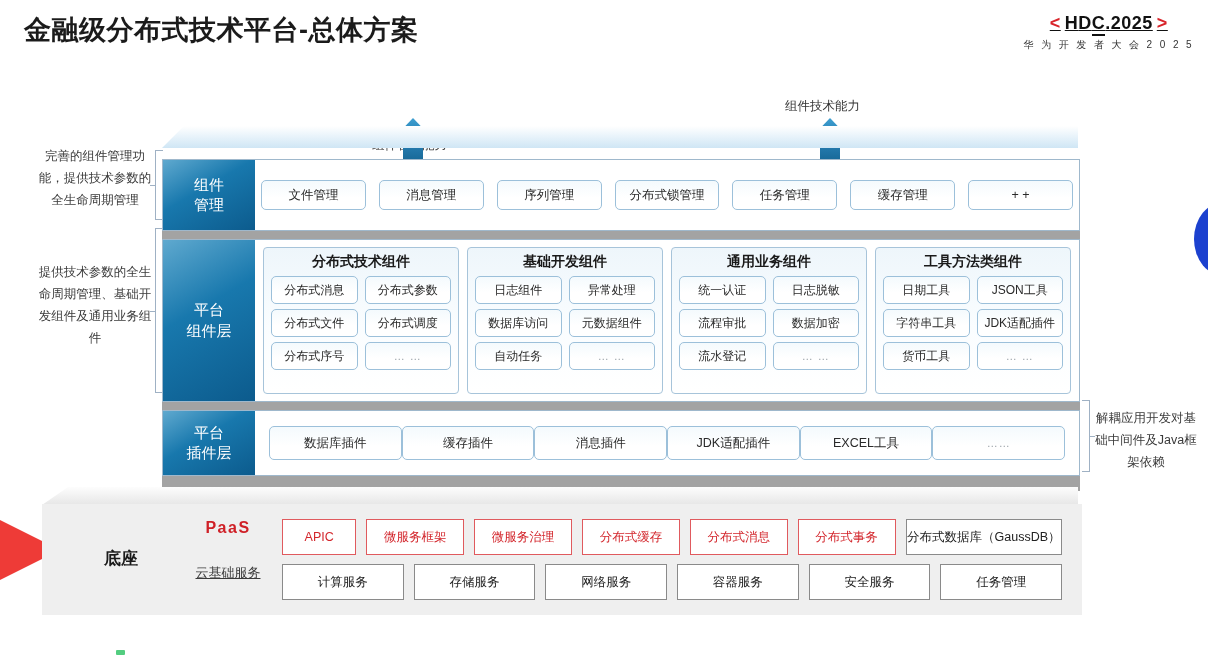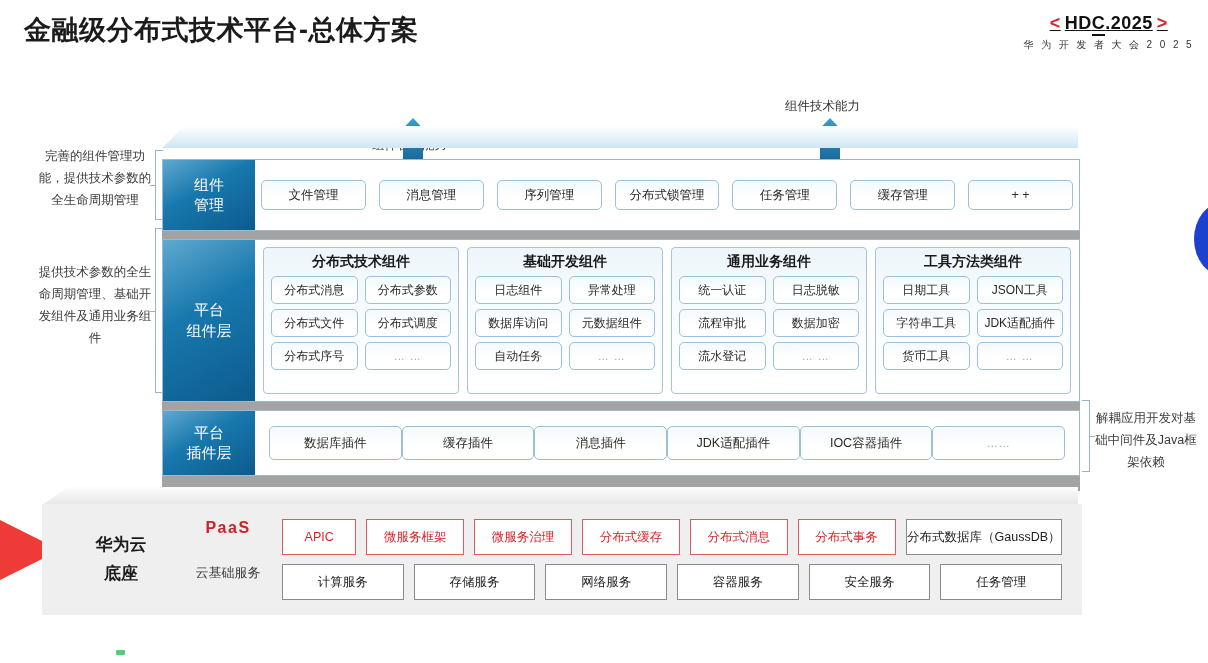--- a/index.html
+++ b/index.html
@@ -162,21 +162,21 @@
   .base-title{
     flex:0 0 118px;text-align:center;font-size:17px;font-weight:bold;
     color:#1b1b1b;line-height:1.7;
   }
   .base-rows{flex:1;display:flex;flex-direction:column;gap:9px;padding-left:4px;}
   .base-row{display:flex;gap:10px;}
   .row-tag{
     flex:0 0 88px;text-align:center;white-space:nowrap;
   }
   .row-tag.paas{font-size:16px;font-weight:bold;color:#cf2027;letter-spacing:1.5px;}
-  .row-tag.cloud{font-size:13px;color:#3b3b3b;}
+  .row-tag.cloud{font-size:13px;color:#3b3b3b;text-decoration:underline;}
   .pill{
     box-sizing:border-box;height:36px;
     display:flex;align-items:center;justify-content:center;
     background:#ffffff;font-size:12.5px;white-space:nowrap;
     padding:0 6px;
   }
   .pill.red{border:1.5px solid #e05a5e;color:#d3262c;}
   .pill.gray{border:1px solid #8a8a8a;color:#222;}
   .base-row .pill{flex:1 1 0;min-width:0;}
   .base-row .pill.wide{flex:1.7 1 0;}
@@ -305,32 +305,31 @@
     <div class="layer row3">
       <div class="layer-label">
         <span>平台</span>
         <span>插件层</span>
       </div>
       <div class="layer-body">
         <div class="chip">数据库插件</div>
         <div class="chip">缓存插件</div>
         <div class="chip">消息插件</div>
         <div class="chip">JDK适配插件</div>
-        <div class="chip">IOC容器插件</div>
+        <div class="chip">EXCEL工具</div>
         <div class="chip dots">……</div>
       </div>
     </div>
 
   </div>
 
   <div class="base-top"></div>
   <div class="base">
     <div class="base-inner">
       <div class="base-title">
-        <div>华为云</div>
         <div>底座</div>
       </div>
       <div class="base-rows">
 
         <div class="base-row">
           <div class="row-tag paas">PaaS</div>
           <div class="pill red narrow">APIC</div>
           <div class="pill red">微服务框架</div>
           <div class="pill red">微服务治理</div>
           <div class="pill red">分布式缓存</div>

